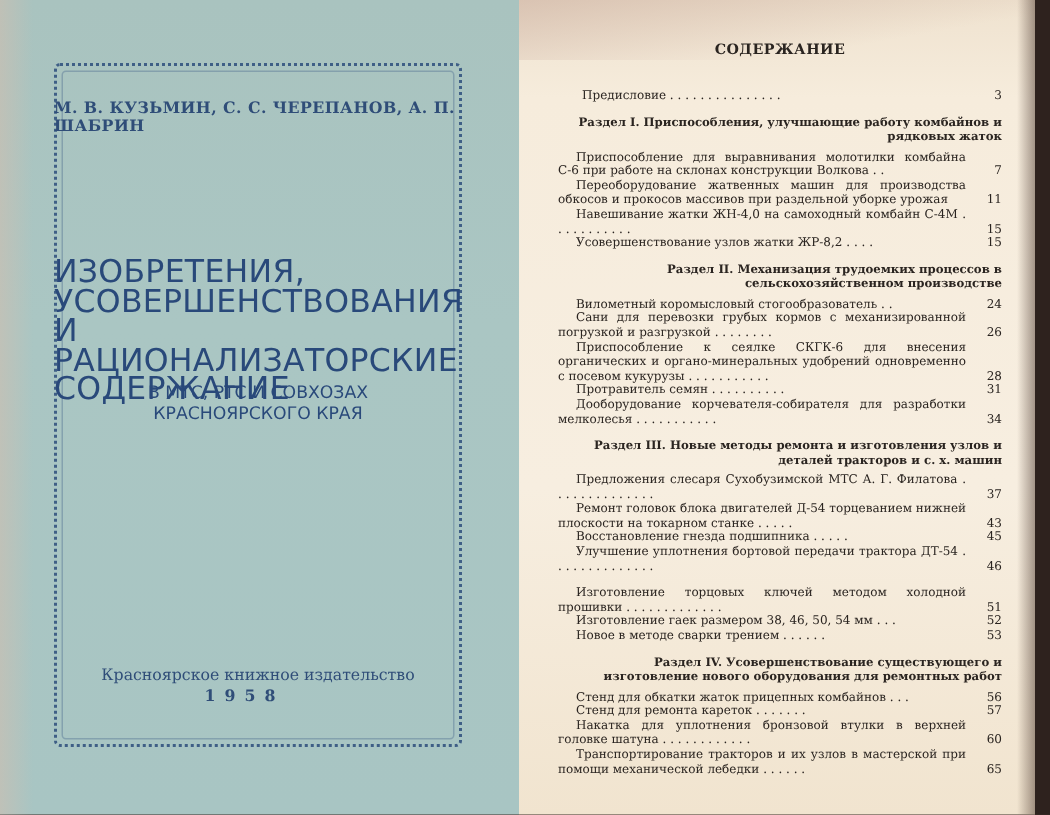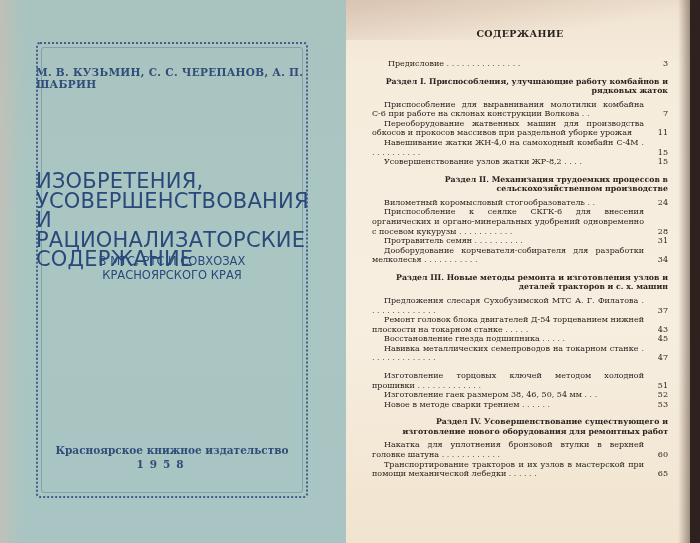--- a/index.html
+++ b/index.html
@@ -11,21 +11,21 @@
   .frame { position:absolute; left:36px; top:42px; width:268px; height:452px;
     border:2px dotted #3f5f86; border-radius:4px; }
   .frame::before { content:""; position:absolute; inset:3px; border:1px solid rgba(63,95,134,0.35); border-radius:3px; }
   .authors { position:absolute; left:36px; top:66px; width:272px; 
     font-family:"DejaVu Serif", serif; font-weight:bold; font-size:10.5px; color:#2f4d78; letter-spacing:0.3px; }
   .title { position:absolute; left:36px; top:172px; width:272px; text-align:left;
     font-family:"DejaVu Sans", sans-serif; font-size:21px; line-height:19.5px; color:#29497a; letter-spacing:0.2px; }
   .subtitle { position:absolute; left:36px; top:254px; width:272px; text-align:center;
     font-family:"DejaVu Sans", sans-serif; font-size:11.5px; line-height:14px; color:#29497a; }
   .publisher { position:absolute; left:36px; top:444px; width:272px; text-align:center;
-    font-family:"DejaVu Serif", serif; font-weight:bold; font-size:10.5px; color:#2f4d78; }
+    font-family:"DejaVu Serif", serif; font-weight:normal; font-size:10.5px; color:#2f4d78; }
   .year { position:absolute; left:36px; top:458px; width:254px; text-align:center;
     font-family:"DejaVu Serif", serif; font-weight:bold; font-size:10.5px; color:#2f4d78; letter-spacing:6px; }
   .page { position:absolute; left:346px; top:0; width:344px; height:543px;
     background: linear-gradient(180deg,#efe2cf 0%,#f6ecdc 12%,#f7eee0 60%,#f1e4cf 100%); }
   .page-shade { position:absolute; right:0; top:0; width:12px; height:543px;
     background: linear-gradient(90deg, rgba(80,60,50,0) 0%, rgba(80,60,50,0.5) 100%); }
   .page-fold { position:absolute; left:0; top:0; width:344px; height:40px;
     background: linear-gradient(170deg, rgba(200,170,155,0.55), rgba(240,225,210,0) 70%); }
   .edge { position:absolute; left:690px; top:0; width:10px; height:543px; background:#2e221e; }
   .toc { position:absolute; left:26px; top:28px; width:296px; font-family:"DejaVu Serif", serif; color:#2a2420; }
@@ -84,20 +84,24 @@
         <div class="entry">
           <span class="txt">Усовершенствование узлов жатки ЖР-8,2 . . . .</span>
           <span class="pg">15</span>
         </div>
         <div class="sec">Раздел II. Механизация трудоемких процессов в сельскохозяйственном производстве</div>
         <div class="entry">
           <span class="txt">Вилометный коромысловый стогообразователь . .</span>
           <span class="pg">24</span>
         </div>
         <div class="entry">
+          <span class="txt">Сани для перевозки грубых кормов с механизированной погрузкой и разгрузкой . . . . . . . .</span>
+          <span class="pg">26</span>
+        </div>
+        <div class="entry">
           <span class="txt">Приспособление к сеялке СКГК-6 для внесения органических и органо-минеральных удобрений одновременно с посевом кукурузы . . . . . . . . . . .</span>
           <span class="pg">28</span>
         </div>
         <div class="entry">
           <span class="txt">Протравитель семян . . . . . . . . . .</span>
           <span class="pg">31</span>
         </div>
         <div class="entry">
           <span class="txt">Дооборудование корчевателя-собирателя для разработки мелколесья . . . . . . . . . . .</span>
           <span class="pg">34</span>
@@ -109,38 +113,46 @@
         </div>
         <div class="entry">
           <span class="txt">Ремонт головок блока двигателей Д-54 торцеванием нижней плоскости на токарном станке . . . . .</span>
           <span class="pg">43</span>
         </div>
         <div class="entry">
           <span class="txt">Восстановление гнезда подшипника . . . . .</span>
           <span class="pg">45</span>
         </div>
         <div class="entry">
-          <span class="txt">Навивка металлических семепроводов на токарном станке . . . . . . . . . . . . . .</span>
-          <span class="pg">47</span>
+          <span class="txt">Улучшение уплотнения бортовой передачи трактора ДТ-54 . . . . . . . . . . . . . .</span>
+          <span class="pg">46</span>
         </div>
         <div class="spacer"></div>
         <div class="entry">
           <span class="txt">Изготовление торцовых ключей методом холодной прошивки . . . . . . . . . . . . .</span>
           <span class="pg">51</span>
         </div>
         <div class="entry">
           <span class="txt">Изготовление гаек размером 38, 46, 50, 54 мм . . .</span>
           <span class="pg">52</span>
         </div>
         <div class="entry">
           <span class="txt">Новое в методе сварки трением . . . . . .</span>
           <span class="pg">53</span>
         </div>
         <div class="sec">Раздел IV. Усовершенствование существующего и изготовление нового оборудования для ремонтных работ</div>
         <div class="entry">
+          <span class="txt">Стенд для обкатки жаток прицепных комбайнов . . .</span>
+          <span class="pg">56</span>
+        </div>
+        <div class="entry">
+          <span class="txt">Стенд для ремонта кареток . . . . . . .</span>
+          <span class="pg">57</span>
+        </div>
+        <div class="entry">
           <span class="txt">Накатка для уплотнения бронзовой втулки в верхней головке шатуна . . . . . . . . . . . .</span>
           <span class="pg">60</span>
         </div>
         <div class="entry">
           <span class="txt">Транспортирование тракторов и их узлов в мастерской при помощи механической лебедки . . . . . .</span>
           <span class="pg">65</span>
         </div>
       </div>
   </div>
 </div>

